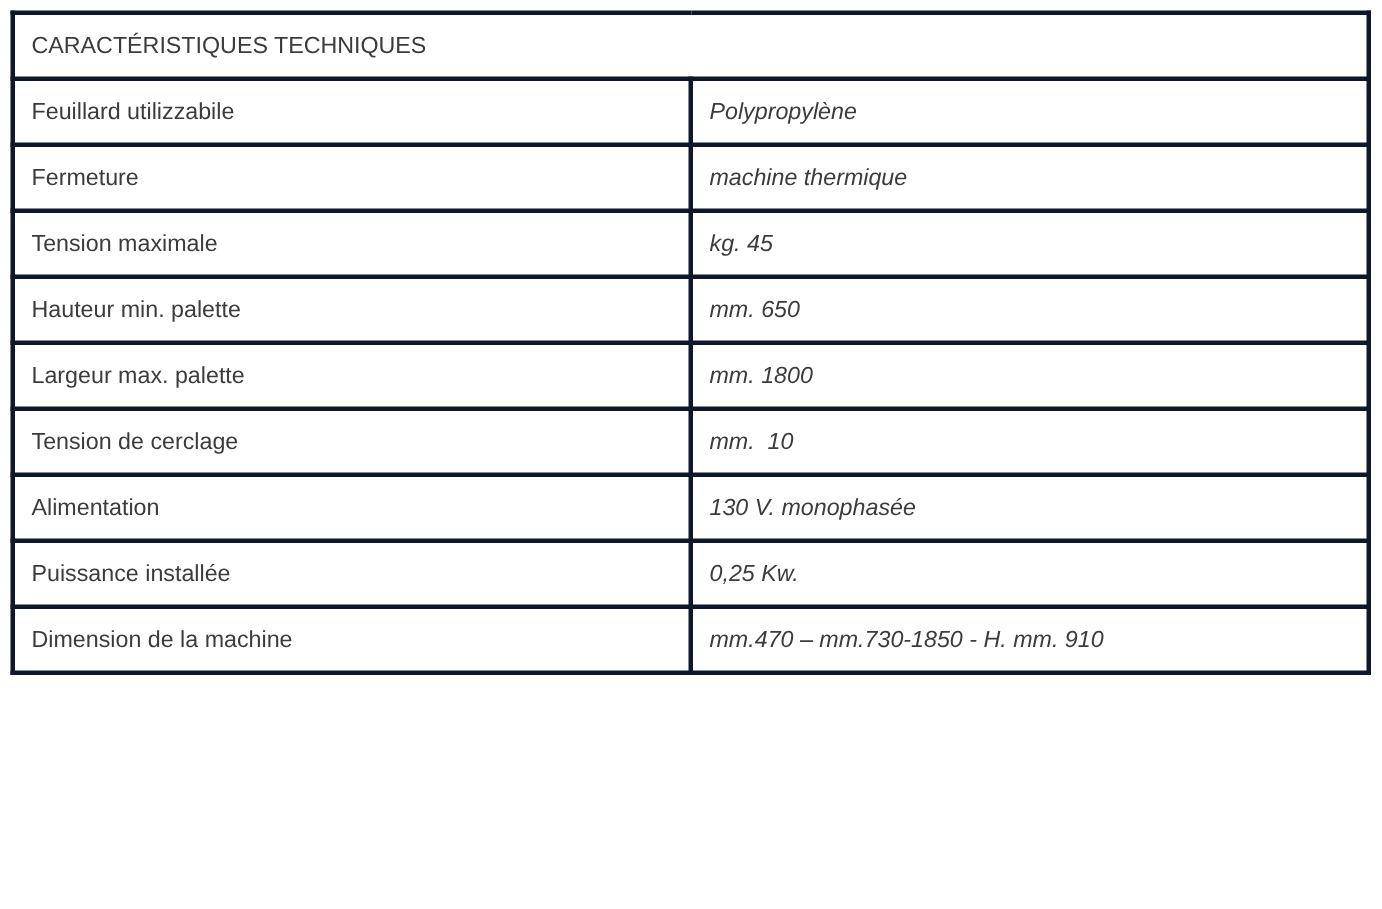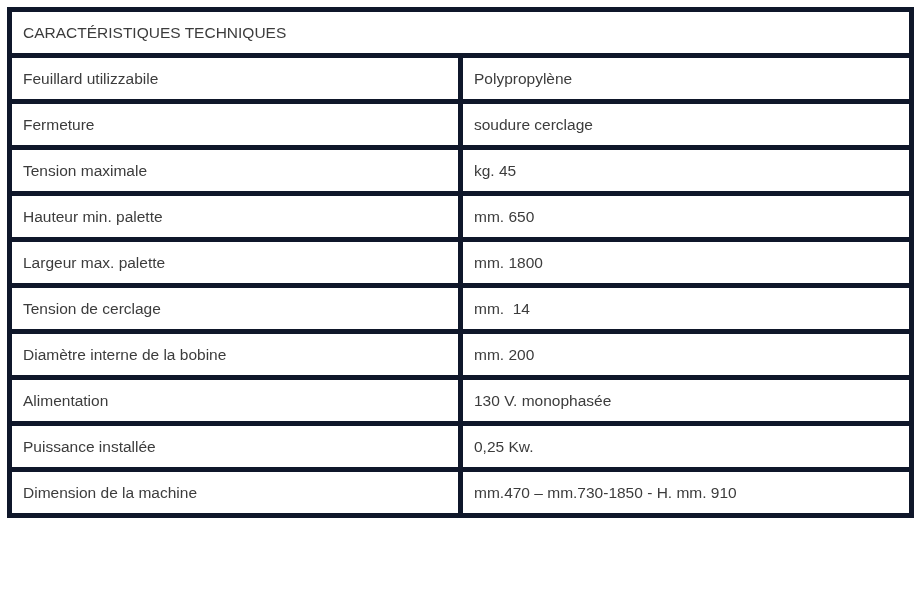--- a/index.html
+++ b/index.html
@@ -1,59 +1,55 @@
 <!DOCTYPE html>
 <html><head>
 <meta charset="utf-8">
 <style>
   html, body { margin: 0; padding: 0; background: #ffffff; }
   body { width: 921px; height: 606px; overflow: hidden; font-family: "Liberation Sans", sans-serif; }
   .wrap { position: absolute; left: 7px; top: 7px; width: 907px; }
   table { border-collapse: collapse; width: 907px; table-layout: fixed; }
-  td { border: 5px solid #0f172a; height: 41px; padding: 0 0 0 11px; font-size: 15.5px; color: #3c3c3c; vertical-align: middle; white-space: nowrap; }
+  td { border: 3px solid #0f172a; height: 41px; padding: 0 0 0 11px; font-size: 15.5px; color: #3c3c3c; vertical-align: middle; white-space: nowrap; }
   td.c1 { width: 428px; }
-  td.c2 { width: 456px; }
+  td.c2 { width: 456px; font-style: italic; }
   td.header { height: 41px; }
 </style>
 </head>
 <body>
 
 <div class="wrap">
   <table>
     <tbody>
       <tr>
         <td class="header" colspan="2">CARACTÉRISTIQUES TECHNIQUES</td>
       </tr>
       <tr>
         <td class="c1">Feuillard utilizzabile</td>
         <td class="c2">Polypropylène</td>
       </tr>
       <tr>
         <td class="c1">Fermeture</td>
-        <td class="c2">soudure cerclage</td>
+        <td class="c2">machine thermique</td>
       </tr>
       <tr>
         <td class="c1">Tension maximale</td>
         <td class="c2">kg. 45</td>
       </tr>
       <tr>
         <td class="c1">Hauteur min. palette</td>
         <td class="c2">mm. 650</td>
       </tr>
       <tr>
         <td class="c1">Largeur max. palette</td>
         <td class="c2">mm. 1800</td>
       </tr>
       <tr>
         <td class="c1">Tension de cerclage</td>
-        <td class="c2" style="white-space:pre;">mm.  14</td>
-      </tr>
-      <tr>
-        <td class="c1">Diamètre interne de la bobine</td>
-        <td class="c2">mm. 200</td>
+        <td class="c2" style="white-space:pre;">mm.  10</td>
       </tr>
       <tr>
         <td class="c1">Alimentation</td>
         <td class="c2">130 V. monophasée</td>
       </tr>
       <tr>
         <td class="c1">Puissance installée</td>
         <td class="c2">0,25 Kw.</td>
       </tr>
       <tr>

